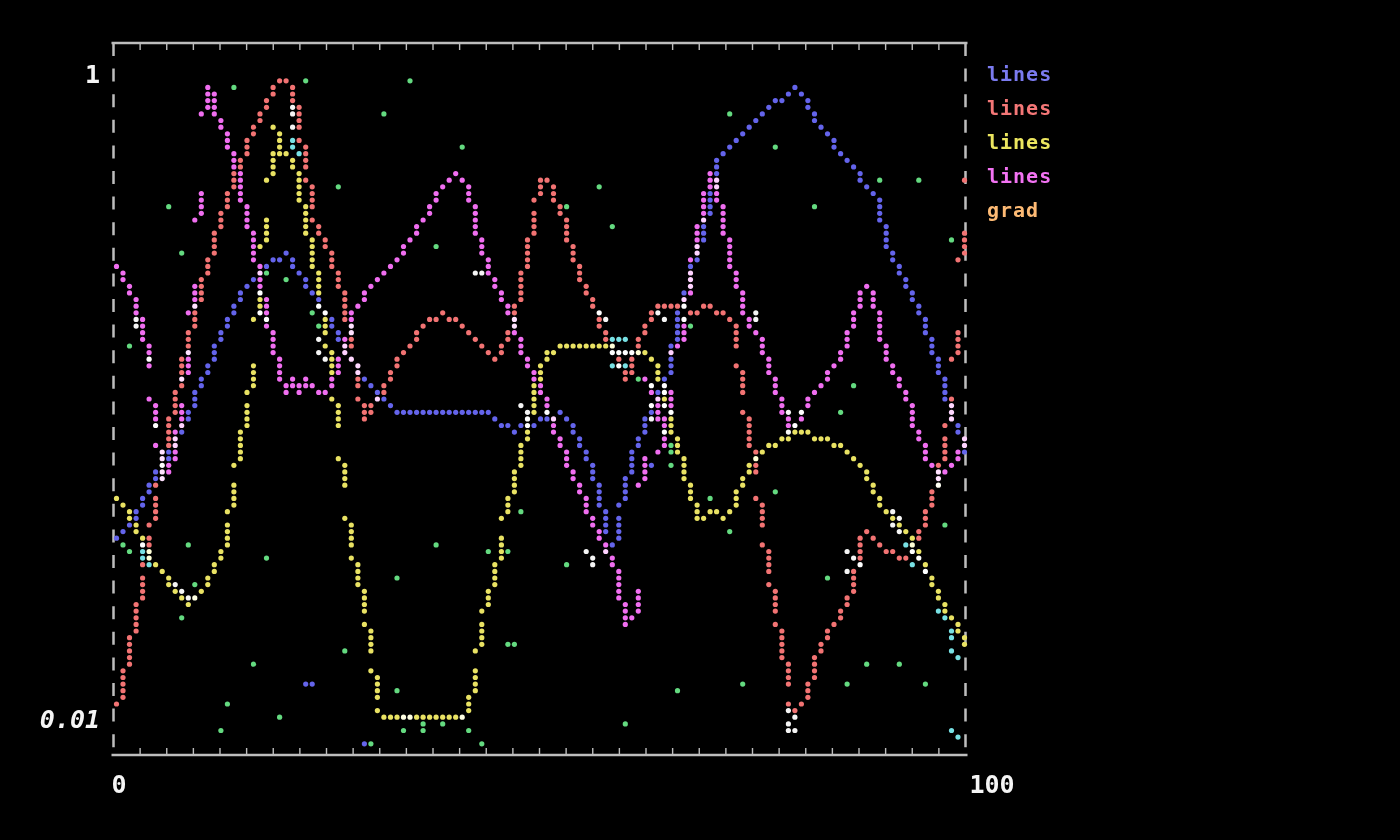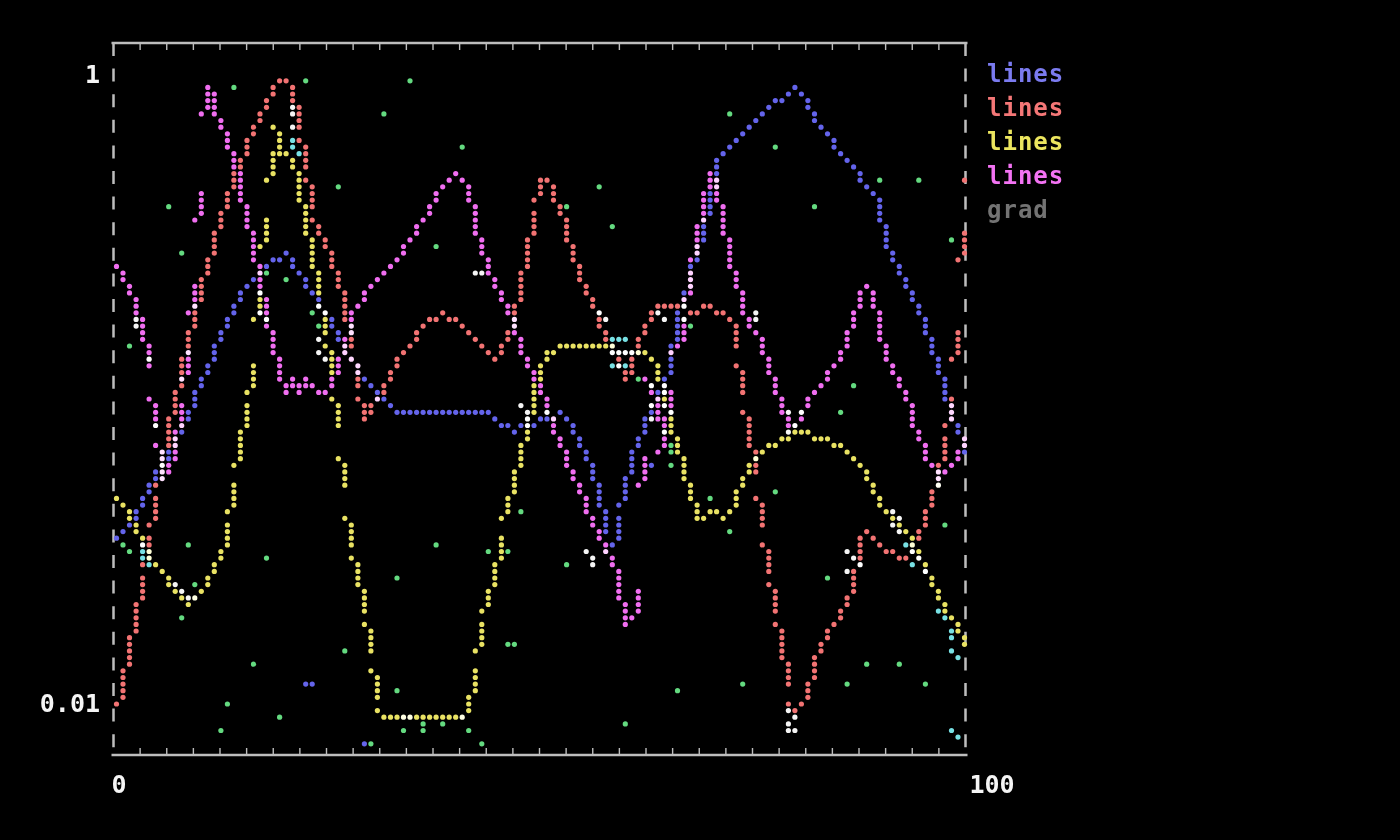--- a/index.html
+++ b/index.html
@@ -2,26 +2,26 @@
 <html><head>
 <meta charset="utf-8">
 <style>
   html,body{margin:0;padding:0;background:#000;}
   .screen{position:relative;width:1400px;height:840px;background:#000;overflow:hidden;
           font-family:"DejaVu Sans Mono", monospace;}
   svg{position:absolute;left:0;top:0;}
   .axis-label{position:absolute;color:#f5f5f5;font-weight:bold;font-size:25px;line-height:30px;}
   .ylab{left:28px;width:72px;text-align:right;}
   .y1{top:60px;}
-  .y2{top:689px;}
+  .y2{top:705px;font-style:italic;}
   .xlab{top:770px;text-align:center;}
   .x1{left:96px;width:46px;}
   .x2{left:964px;width:56px;}
   .legend{position:absolute;left:987px;top:62px;}
-  .legend-item{font-weight:bold;font-size:24px;line-height:24px;margin-bottom:10px;
+  .legend-item{font-weight:bold;font-size:20px;line-height:24px;margin-bottom:10px;
                letter-spacing:1px;}
 </style>
 </head>
 <body>
 
 <div class="screen">
   <svg id="plot" width="1400" height="840">
       <line x1="111.5" y1="43" x2="967.5" y2="43" stroke="#bdbdbd" stroke-width="2.5"></line>
       <line x1="111.5" y1="755" x2="967.5" y2="755" stroke="#bdbdbd" stroke-width="2.5"></line>
       <line x1="113.5" y1="43" x2="113.5" y2="755" stroke="#bdbdbd" stroke-width="2.5" stroke-dasharray="13 12.6"></line>
@@ -1420,15 +1420,15 @@
     </svg>
   <div class="axis-label ylab y1">1</div>
   <div class="axis-label ylab y2">0.01</div>
   <div class="axis-label xlab x1">0</div>
   <div class="axis-label xlab x2">100</div>
   <div class="legend">
       <div class="legend-item" style="color: rgb(123, 123, 240);">lines</div>
       <div class="legend-item" style="color: rgb(244, 119, 119);">lines</div>
       <div class="legend-item" style="color: rgb(236, 230, 95);">lines</div>
       <div class="legend-item" style="color: rgb(243, 115, 243);">lines</div>
-      <div class="legend-item" style="color: #737373;">grad</div>
+      <div class="legend-item" style="color: #fdba74;">grad</div>
     </div>
 </div>
 
 </body></html>

